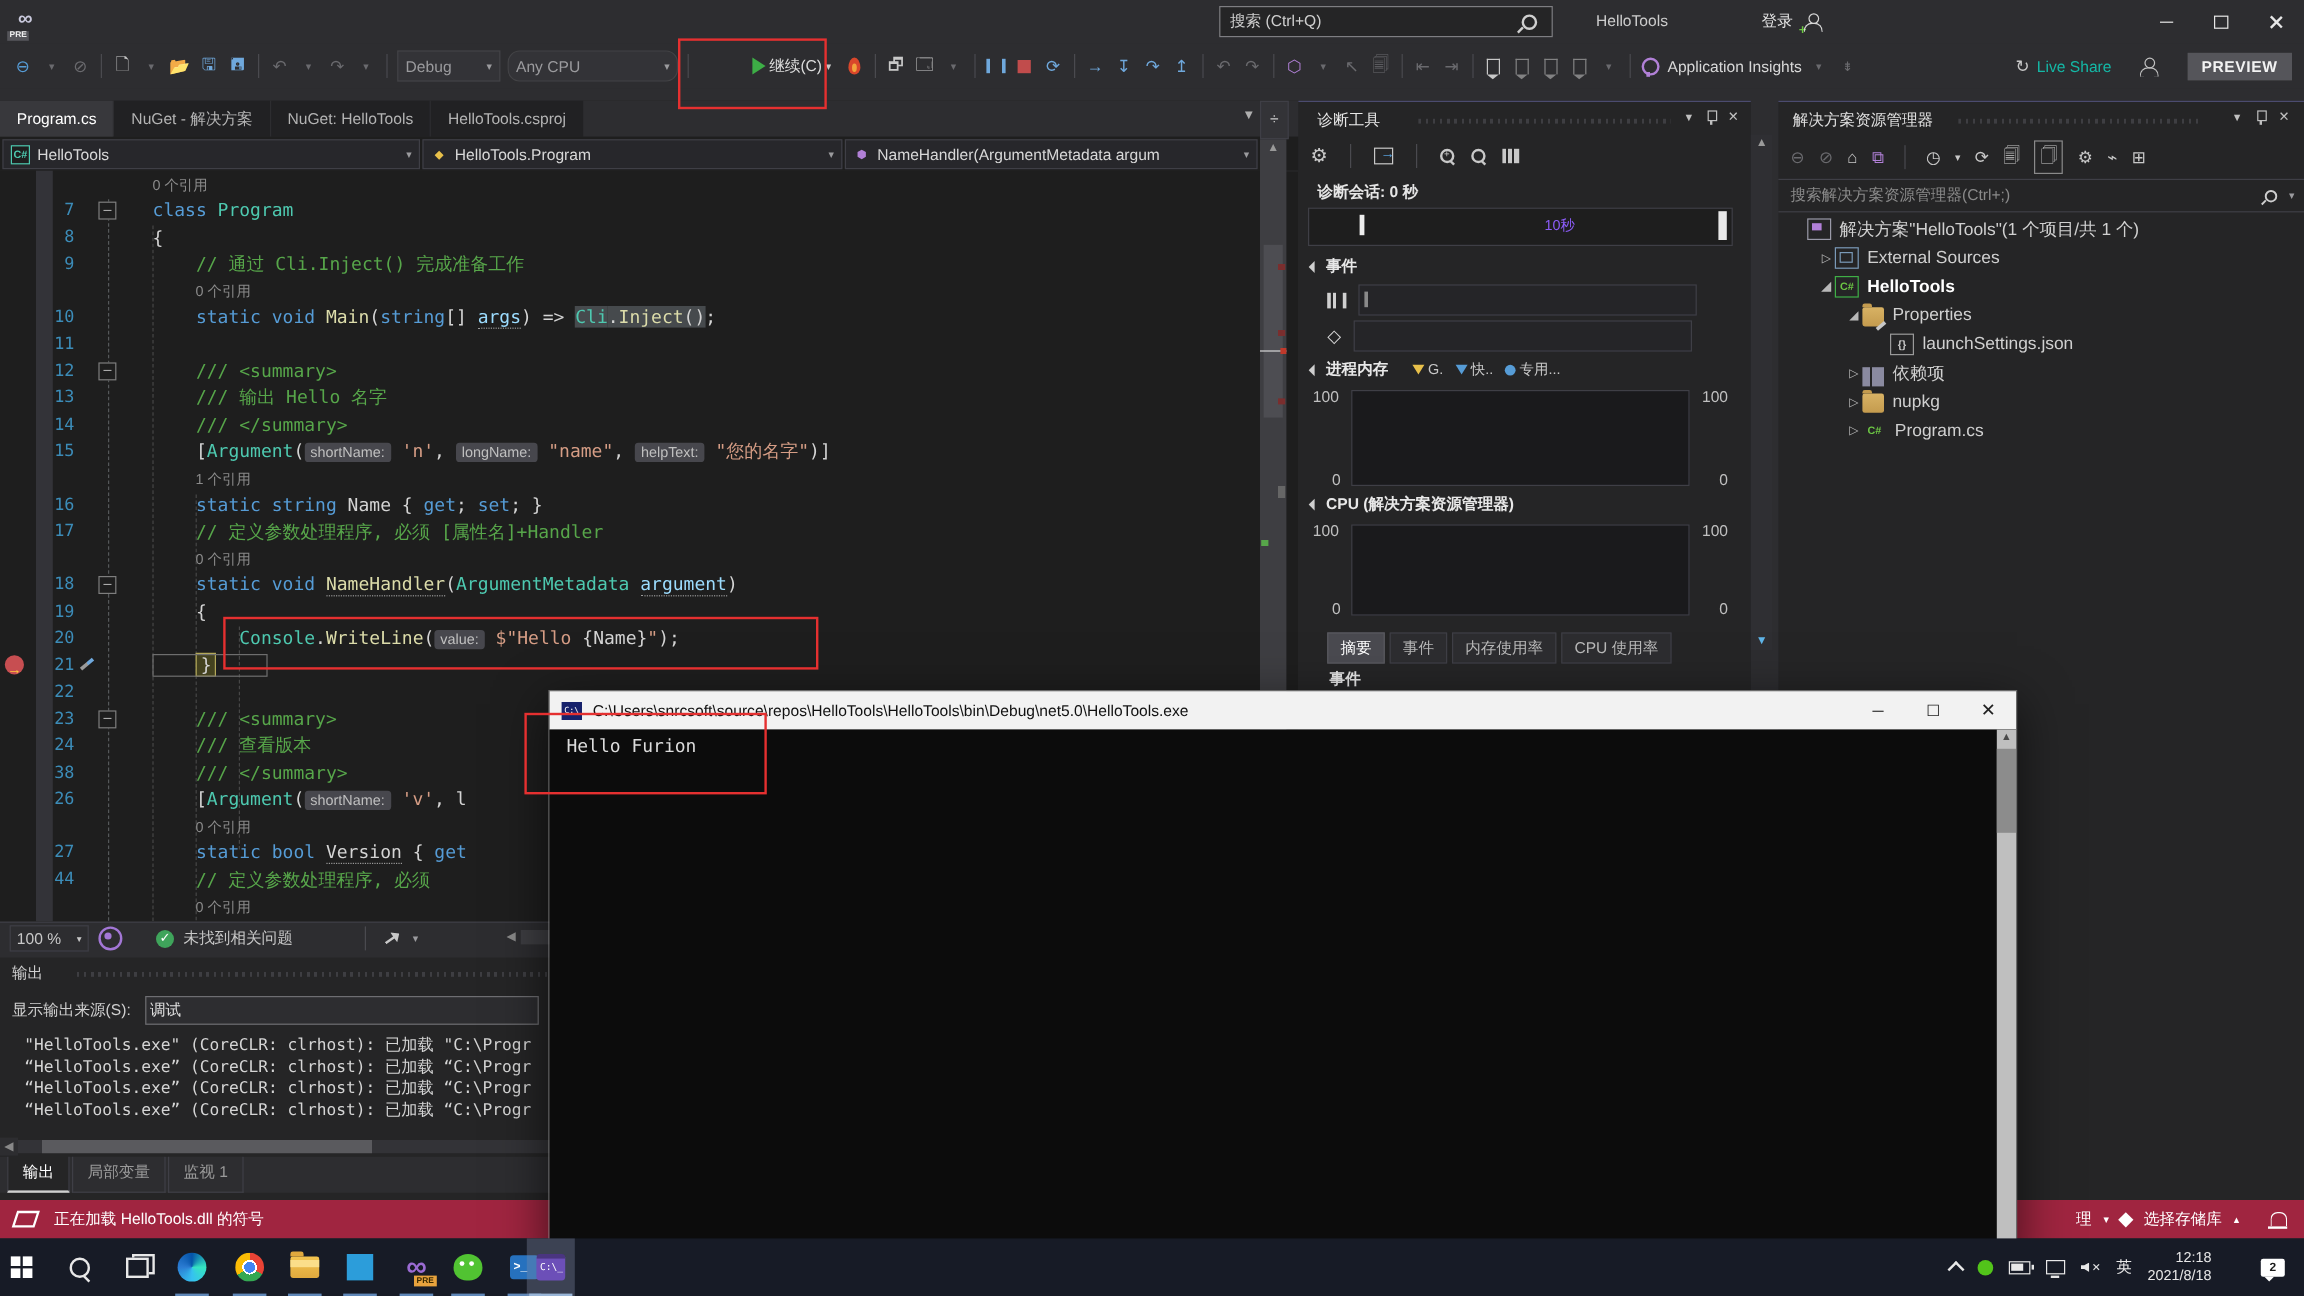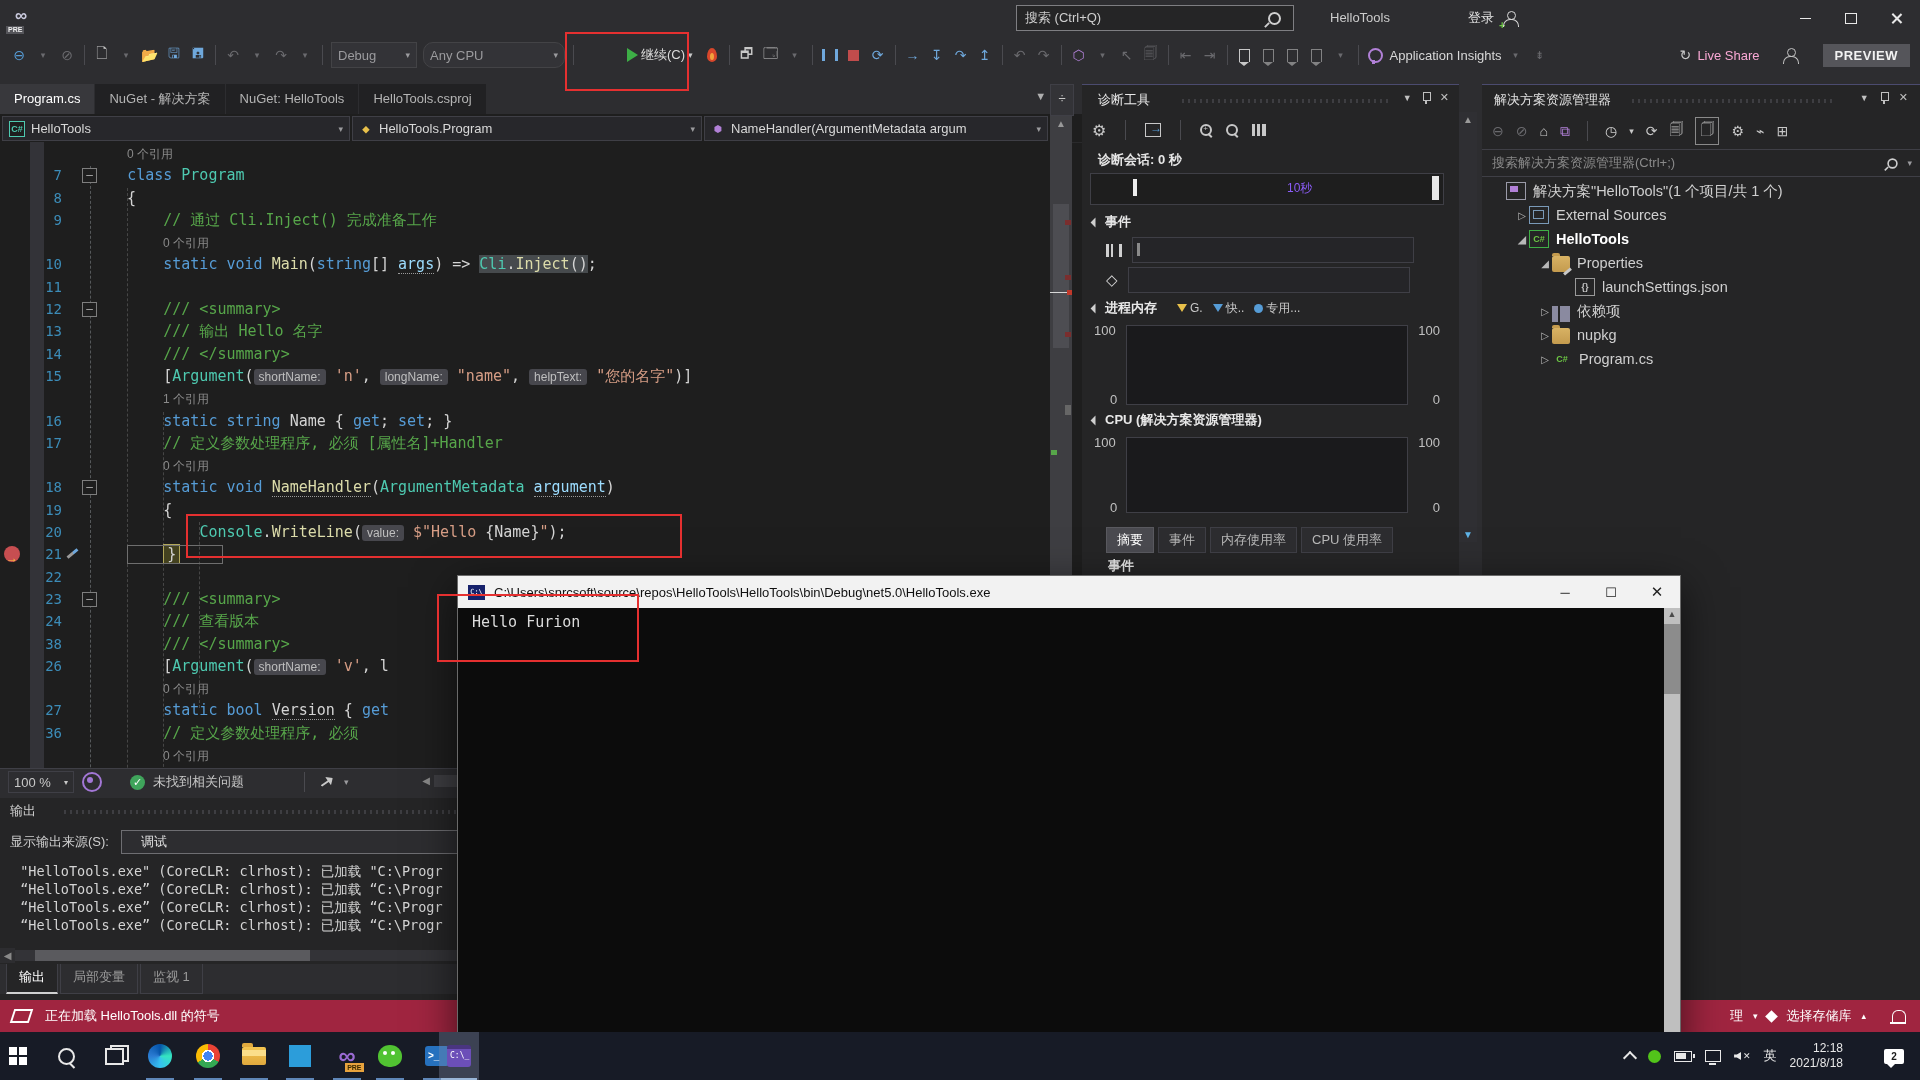--- a/index.html
+++ b/index.html
@@ -98,21 +98,21 @@
   .brush{width:14px;height:10px;background:#C8C8C8;clip-path:polygon(0 40%,60% 40%,60% 0,100% 50%,60% 100%,60% 60%,0 60%);transform:rotate(-35deg);}
   #ed-hsb{position:absolute;left:418px;top:689px;width:632px;height:16px;}
   #ed-hsb .larr{position:absolute;left:0;top:0;width:16px;height:16px;color:#888;font-size:10px;text-align:center;line-height:16px;}
   #ed-hsb .track{position:absolute;left:16px;top:2px;width:600px;height:12px;background:#3E3E42;}
 
   
   #output-panel{position:absolute;left:0;top:798px;width:1082px;height:202px;background:#252526;}
   #output-title{position:absolute;left:10px;top:4px;color:#CFCFCF;}
   #output-dots{position:absolute;left:64px;top:12px;width:990px;height:4px;background:repeating-linear-gradient(90deg,#3E3E42 0 2px,transparent 2px 6px);}
   #source-row{position:absolute;left:10px;top:32px;display:flex;align-items:center;color:#CFCFCF;}
-  #source-dd{margin-left:12px;width:320px;height:22px;border:1px solid #6E6E72;background:#2D2D30;color:#E0E0E0;display:flex;align-items:center;padding:0 19px;}
+  #source-dd{margin-left:12px;width:320px;height:22px;border:1px solid #6E6E72;background:#2D2D30;color:#E0E0E0;display:flex;align-items:center;padding:0 3px;}
   #output-lines{position:absolute;left:12px;top:64px;font-family:"DejaVu Sans Mono",monospace;font-size:13.5px;color:#D4D4D4;line-height:18px;white-space:pre;}
   #out-hsb{position:absolute;left:0;top:150px;width:470px;height:15px;}
   #out-hsb .larr{position:absolute;left:0;top:0;width:15px;height:15px;color:#888;font-size:10px;text-align:center;line-height:15px;background:#2D2D30;}
   #out-hsb .track{position:absolute;left:15px;top:2px;width:455px;height:11px;background:#333337;}
   #out-hsb .thumb{position:absolute;left:35px;top:2px;width:275px;height:11px;background:#5A5A5E;}
   #panel-tabs{position:absolute;left:0;top:166px;width:1082px;height:30px;background:#2D2D30;display:flex;padding-left:6px;}
   .ptab{padding:0 12px;line-height:26px;color:#9A9A9A;border:1px solid #3F3F46;border-top:none;background:#2D2D30;margin-right:2px;}
   .ptab.active{color:#FFFFFF;background:#252526;border-bottom:2px solid #D0D0D0;}
 
   
@@ -358,21 +358,21 @@
     <span class="tbi dim" style="font-size:9px;">▾</span>
     <span class="tsep"></span>
     <span class="tbi">
         <span class="bulb"></span>
       </span>
     <span style="color:#D8D8D8;margin:0 2px;">Application Insights</span>
     <span class="tbi dim" style="font-size:9px;">▾</span>
     <span class="tbi dim" style="font-size:11px;">⇟</span>
     <span style="flex:1;"></span>
     <span class="tbi">↻</span>
-    <span style="color:#f9a8d4;margin-right:18px;">Live Share</span>
+    <span style="color:#14b8a6;margin-right:18px;">Live Share</span>
     <span class="tbi" style="margin-right:22px;">
         <span class="person" style="filter:brightness(0.9);"></span>
       </span>
     <span id="preview-badge">PREVIEW</span>
   </div>
 
   <div id="editor-group">
     <div id="tab-strip">
         <div class="etab active">Program.cs</div>
         <div class="etab">NuGet - 解决方案</div>
@@ -427,21 +427,21 @@
           <div class="crow"><span class="ln">19</span><span class="codeline"><span class="tk">        {</span></span></div>
           <div class="crow"><span class="ln">20</span><span class="codeline"><span class="tk">            </span><span class="tk tk-ty">Console</span><span class="tk">.</span><span class="tk tk-me">WriteLine</span><span class="tk">(</span><span class="tk tk-pill">value:</span><span class="tk"> </span><span class="tk tk-st">$"Hello </span><span class="tk">{Name}</span><span class="tk tk-st">"</span><span class="tk">);</span></span></div>
           <div class="crow"><span class="ln">21</span><span class="cur-arrow"></span><span class="sdriver"></span><span class="ws-box"></span><span class="codeline"><span class="tk">        </span><span class="tk tk-cur">}</span></span></div>
           <div class="crow"><span class="ln">22</span><span class="codeline"></span></div>
           <div class="crow"><span class="ln">23</span><span class="fold">–</span><span class="codeline"><span class="tk">        </span><span class="tk tk-cm">/// &lt;summary&gt;</span></span></div>
           <div class="crow"><span class="ln">24</span><span class="codeline"><span class="tk">        </span><span class="tk tk-cm">/// 查看版本</span></span></div>
           <div class="crow"><span class="ln">38</span><span class="codeline"><span class="tk">        </span><span class="tk tk-cm">/// &lt;/summary&gt;</span></span></div>
           <div class="crow"><span class="ln">26</span><span class="codeline"><span class="tk">        [</span><span class="tk tk-ty">Argument</span><span class="tk">(</span><span class="tk tk-pill">shortName:</span><span class="tk"> </span><span class="tk tk-st">'v'</span><span class="tk">, </span><span class="tk">l</span></span></div>
           <div class="crow"><span class="lens-label" style="left: 163px;">0 个引用</span></div>
           <div class="crow"><span class="ln">27</span><span class="codeline"><span class="tk">        </span><span class="tk tk-kw">static</span><span class="tk"> </span><span class="tk tk-kw">bool</span><span class="tk"> </span><span class="tk tk-dots">Version</span><span class="tk"> { </span><span class="tk tk-kw">get</span></span></div>
-          <div class="crow"><span class="ln">36</span><span class="codeline"><span class="tk">        </span><span class="tk tk-cm">// 定义参数处理程序, 必须</span></span></div>
+          <div class="crow"><span class="ln">44</span><span class="codeline"><span class="tk">        </span><span class="tk tk-cm">// 定义参数处理程序, 必须</span></span></div>
           <div class="crow"><span class="lens-label" style="left: 163px;">0 个引用</span></div>
         </div>
     </div>
 
     <div id="ed-split">÷</div>
     <div id="ed-vsb">
       <span class="sb-arrow" style="top:2px;">▲</span>
       <div class="sb-thumb" style="top:88px;height:144px;"></div>
       <div class="sb-mark" style="background:#7A2E2E;right:1px;top:104px;"></div>
       <div class="sb-mark" style="background:#7A2E2E;right:1px;top:159px;"></div>

